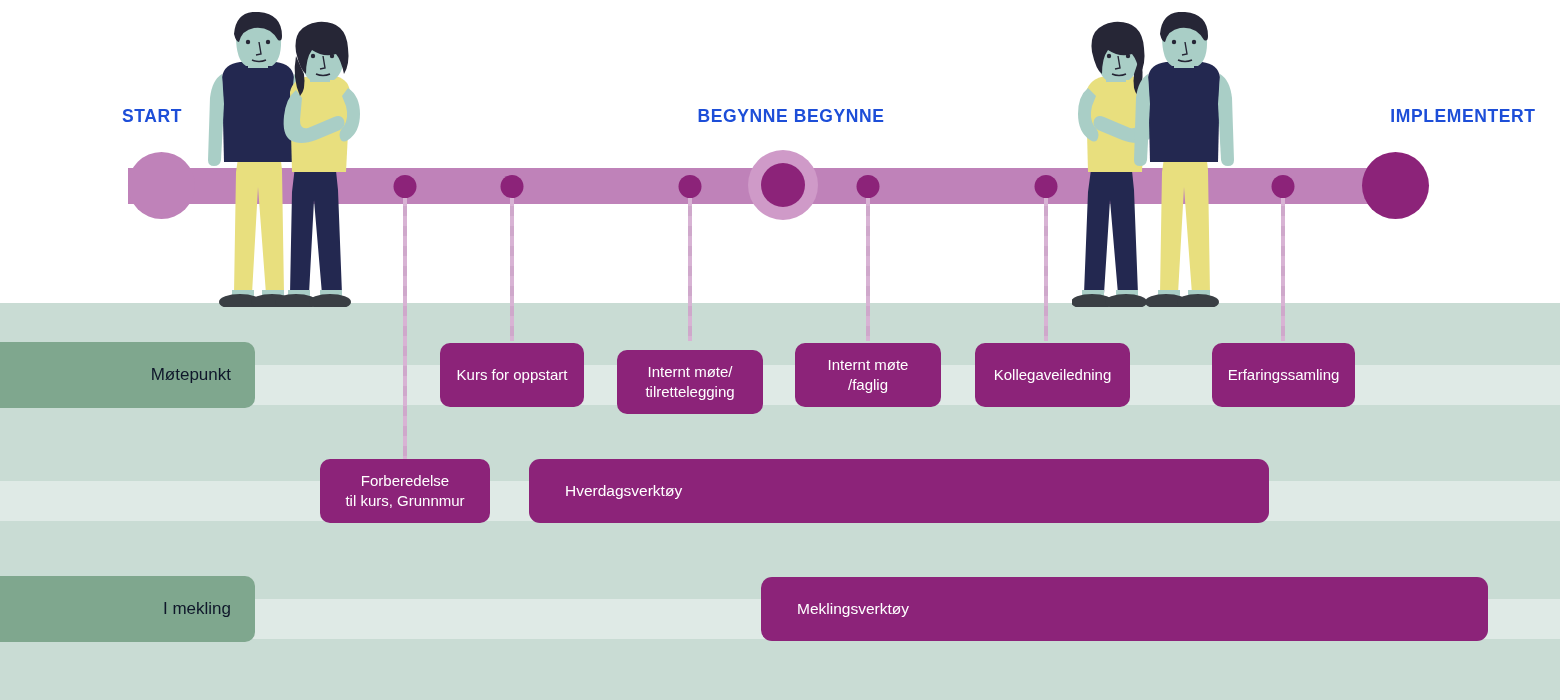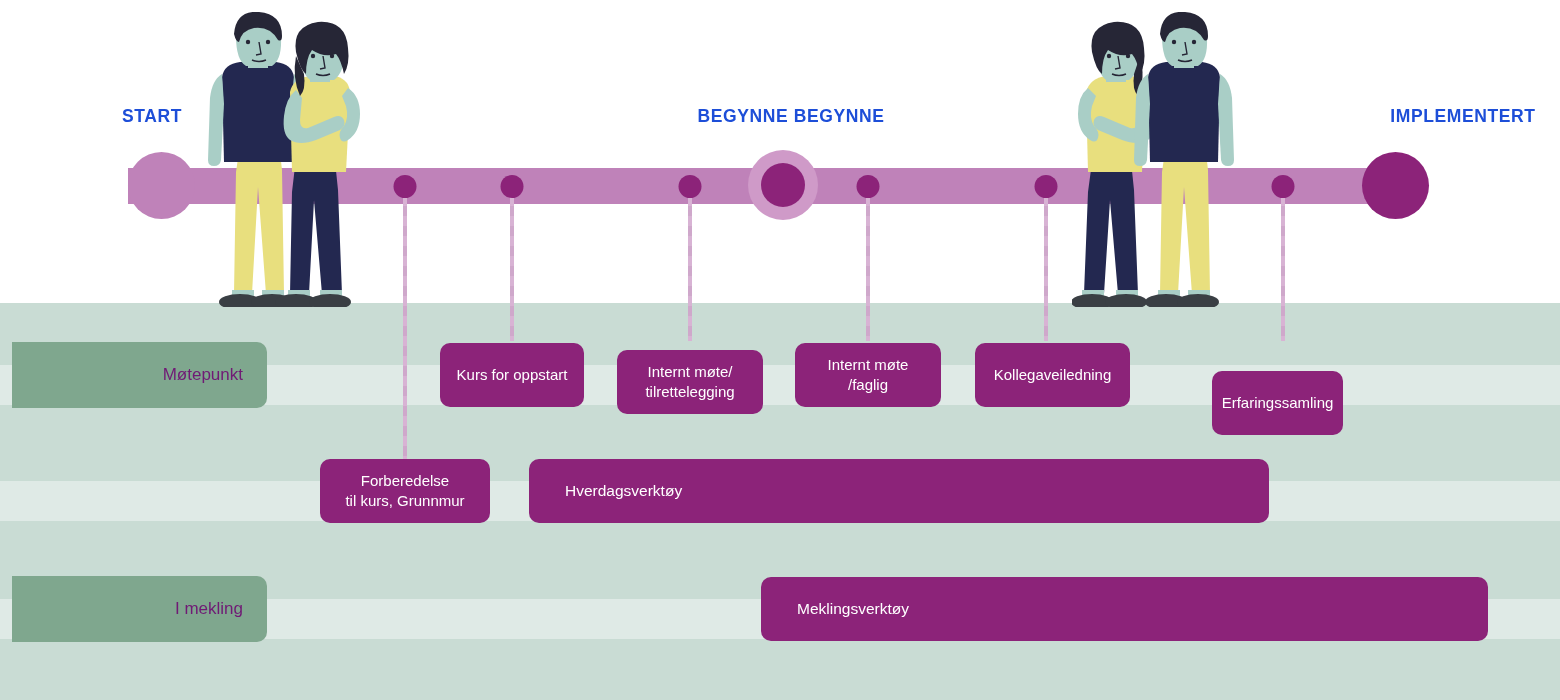--- a/index.html
+++ b/index.html
@@ -122,30 +122,30 @@
     font-weight: bold;
     letter-spacing: 0.6px;
     color: #1d4ed8;
     white-space: nowrap;
     transform: translateX(-50%);
   }
 
   
   .lane-label {
     position: absolute;
-    left: 12px;
+    left: 0;
     width: 255px;
     height: 66px;
     background: #7fa78e;
     border-radius: 0 10px 10px 0;
     display: flex;
     align-items: center;
     justify-content: flex-end;
     padding-right: 24px;
-    color: #701a75;
+    color: #0f172a;
     font-size: 17px;
   }
   .lane-label.l1 { top: 342px; }
   .lane-label.l2 { top: 458px; }
   .lane-label.l3 { top: 576px; padding-left: 24px; }
 
   
   .card {
     position: absolute;
     background: #8c2379;
@@ -158,20 +158,21 @@
     font-size: 15px;
     line-height: 1.32;
     padding: 6px 12px;
     z-index: 5;
   }
   .card.wide {
     justify-content: flex-start;
     text-align: left;
     padding-left: 36px;
     font-size: 15.5px;
+    border-radius: 11px;
   }
 
   
   .people { position: absolute; z-index: 4; }
   .people.left  { left: 196px; top: 12px; }
   .people.right { left: 1072px; top: 12px; }
 </style>
 </head>
 <body>
 
@@ -371,21 +372,21 @@
       </div>
       <div class="card" style="left: 617px; top: 343px; width: 146px; height: 64px; margin-top: 7px;">
         <span>Internt møte/<br>tilrettelegging</span>
       </div>
       <div class="card" style="left: 795px; top: 343px; width: 146px; height: 64px;">
         <span>Internt møte<br>/faglig</span>
       </div>
       <div class="card" style="left: 975px; top: 343px; width: 155px; height: 64px;">
         <span>Kollegaveiledning</span>
       </div>
-      <div class="card" style="left: 1212px; top: 343px; width: 131px; height: 64px; margin-top: 28px;">
+      <div class="card" style="left: 1212px; top: 343px; width: 143px; height: 64px;">
         <span>Erfaringssamling</span>
       </div>
       <div class="card" style="left: 320px; top: 459px; width: 170px; height: 64px;">
         <span>Forberedelse<br>til kurs, Grunnmur</span>
       </div>
       <div class="card wide" style="left: 529px; top: 459px; width: 740px; height: 64px;">
         <span>Hverdagsverktøy</span>
       </div>
       <div class="card wide" style="left: 761px; top: 577px; width: 727px; height: 64px;">
         <span>Meklingsverktøy</span>

